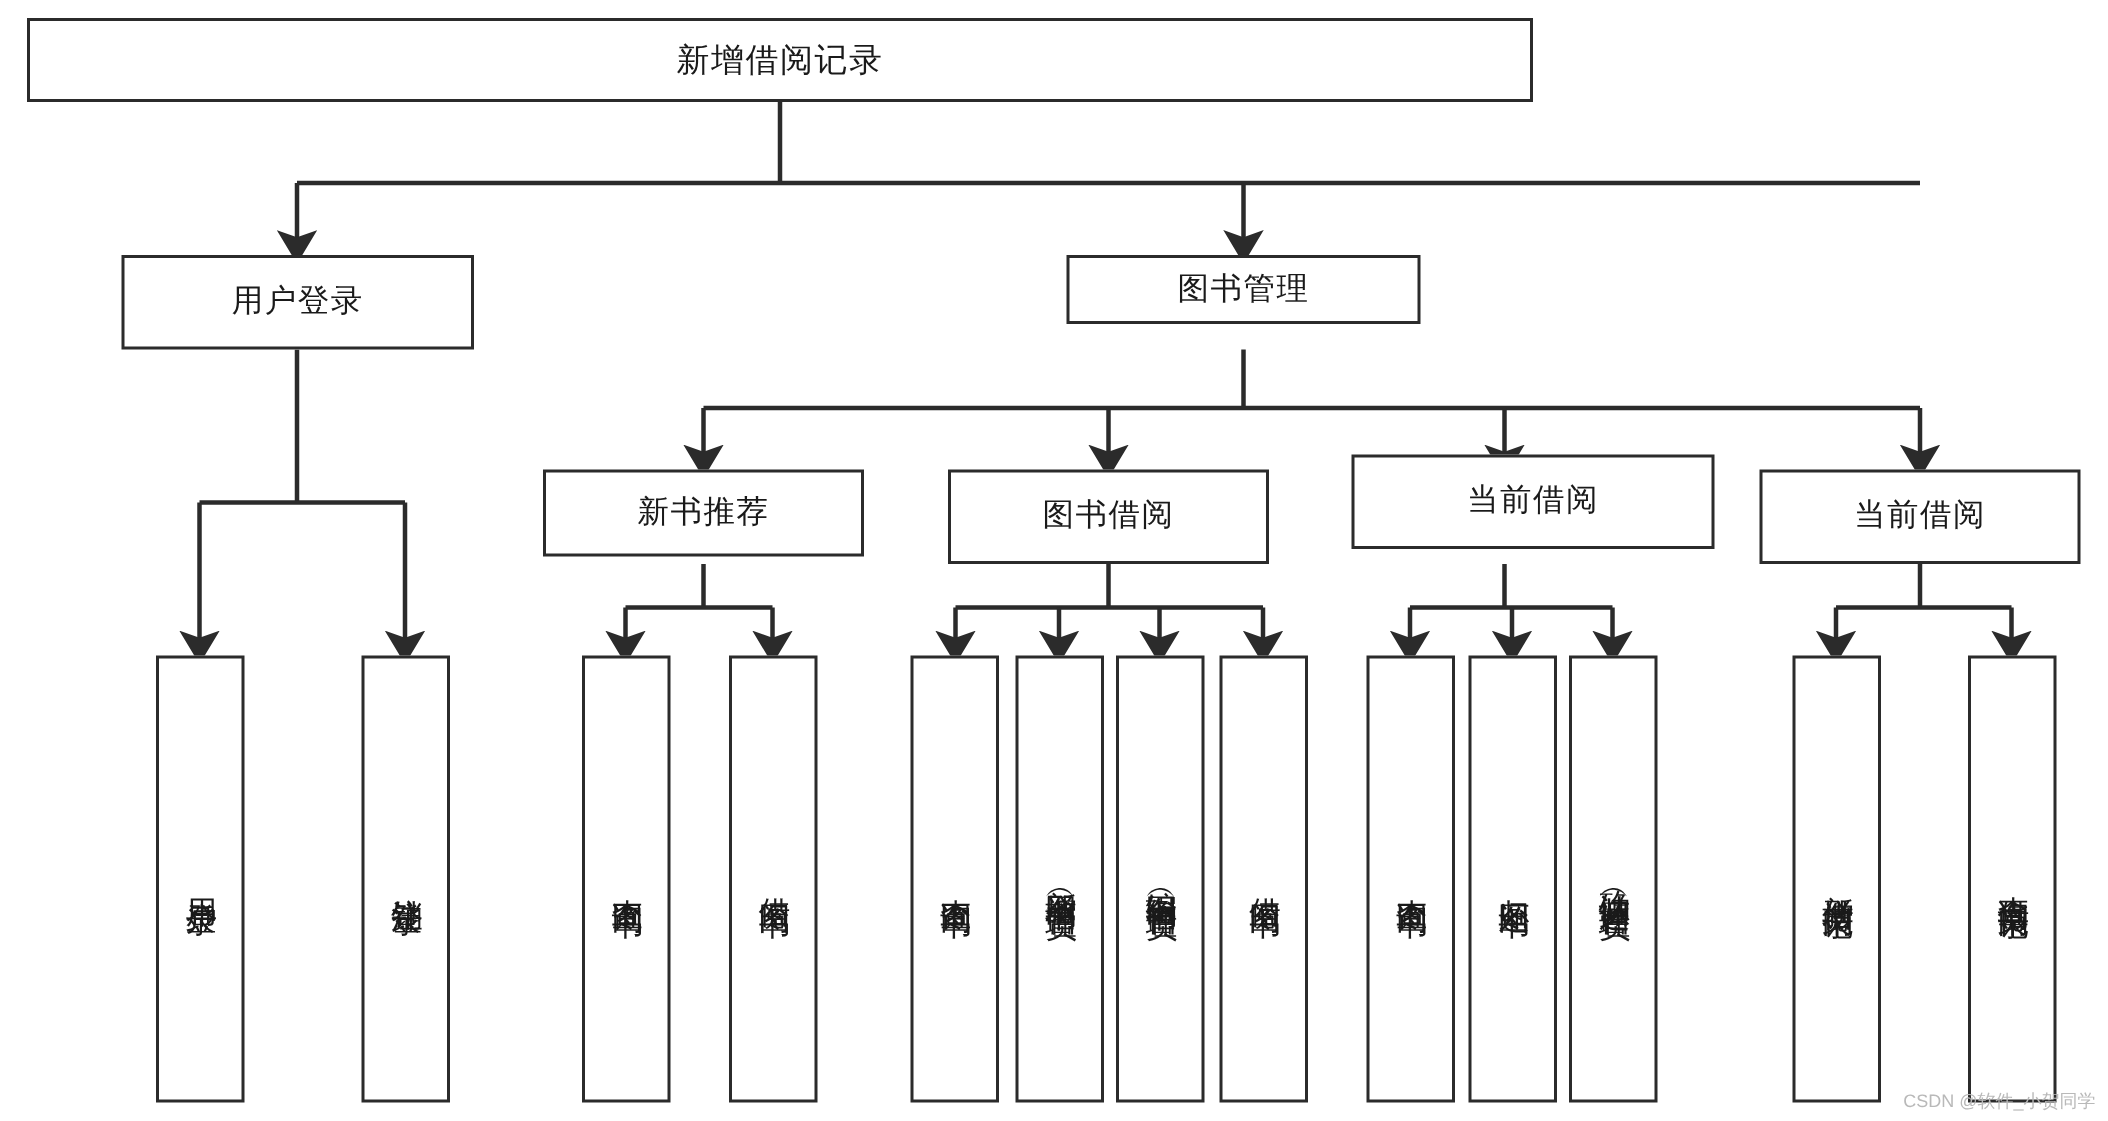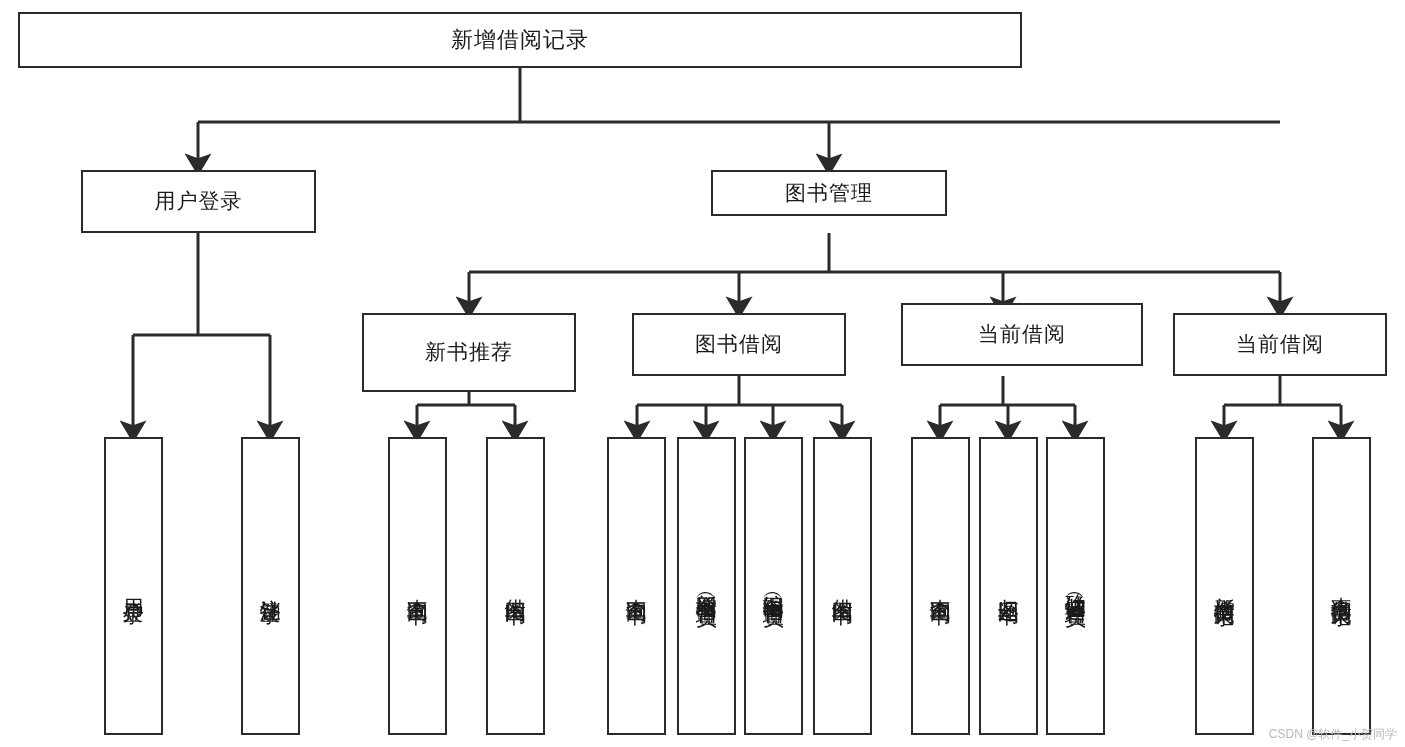--- a/index.html
+++ b/index.html
@@ -134,21 +134,21 @@
     <span class="node-label">新增借阅记录</span>
   </div>
 
   <div class="node h" style="left:81px; top:170px; width:235px; height:63px;">
     <span class="node-label">用户登录</span>
   </div>
   <div class="node h" style="left:711px; top:170px; width:236px; height:46px;">
     <span class="node-label">图书管理</span>
   </div>
 
-  <div class="node h" style="left:362px; top:313px; width:214px; height:79px;">
+  <div class="node h" style="left:362px; top:313px; width:214px; height:58px;">
     <span class="node-label">新书推荐</span>
   </div>
   <div class="node h" style="left:632px; top:313px; width:214px; height:63px;">
     <span class="node-label">图书借阅</span>
   </div>
   <div class="node h" style="left:901px; top:303px; width:242px; height:63px;justify-content:center;">
     <span class="node-label">当前借阅</span>
   </div>
   <div class="node h" style="left:1173px; top:313px; width:214px; height:63px;">
     <span class="node-label">当前借阅</span>

